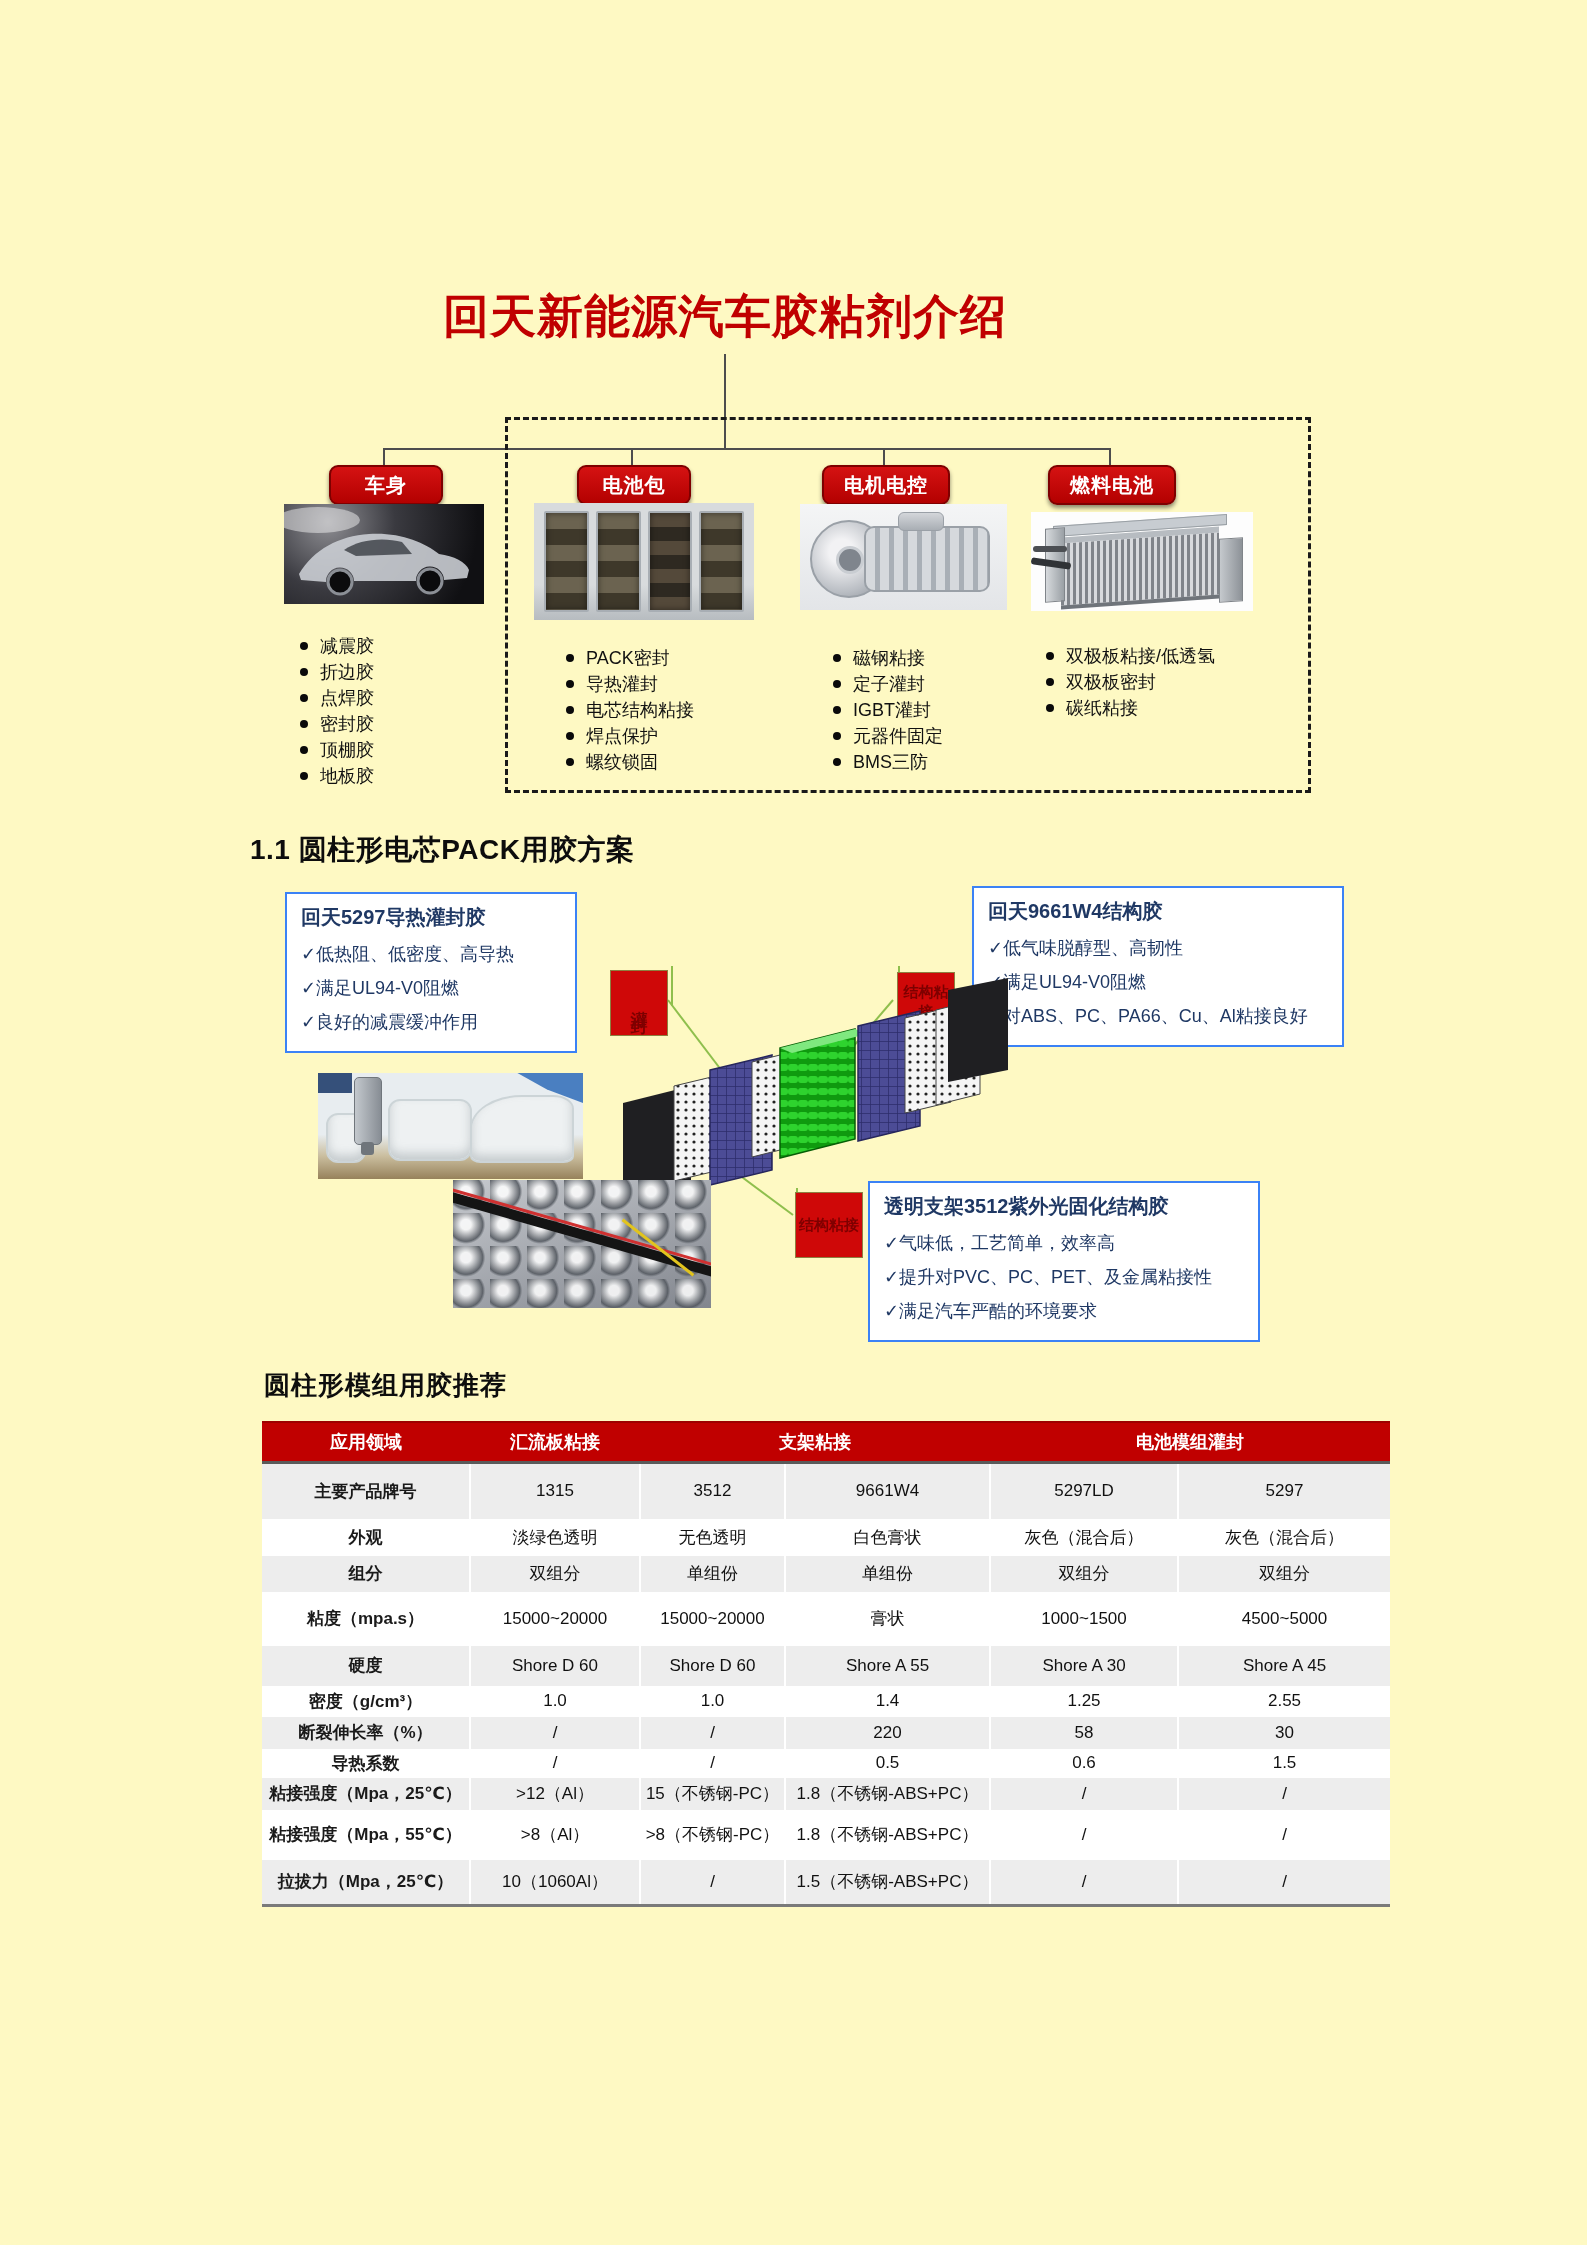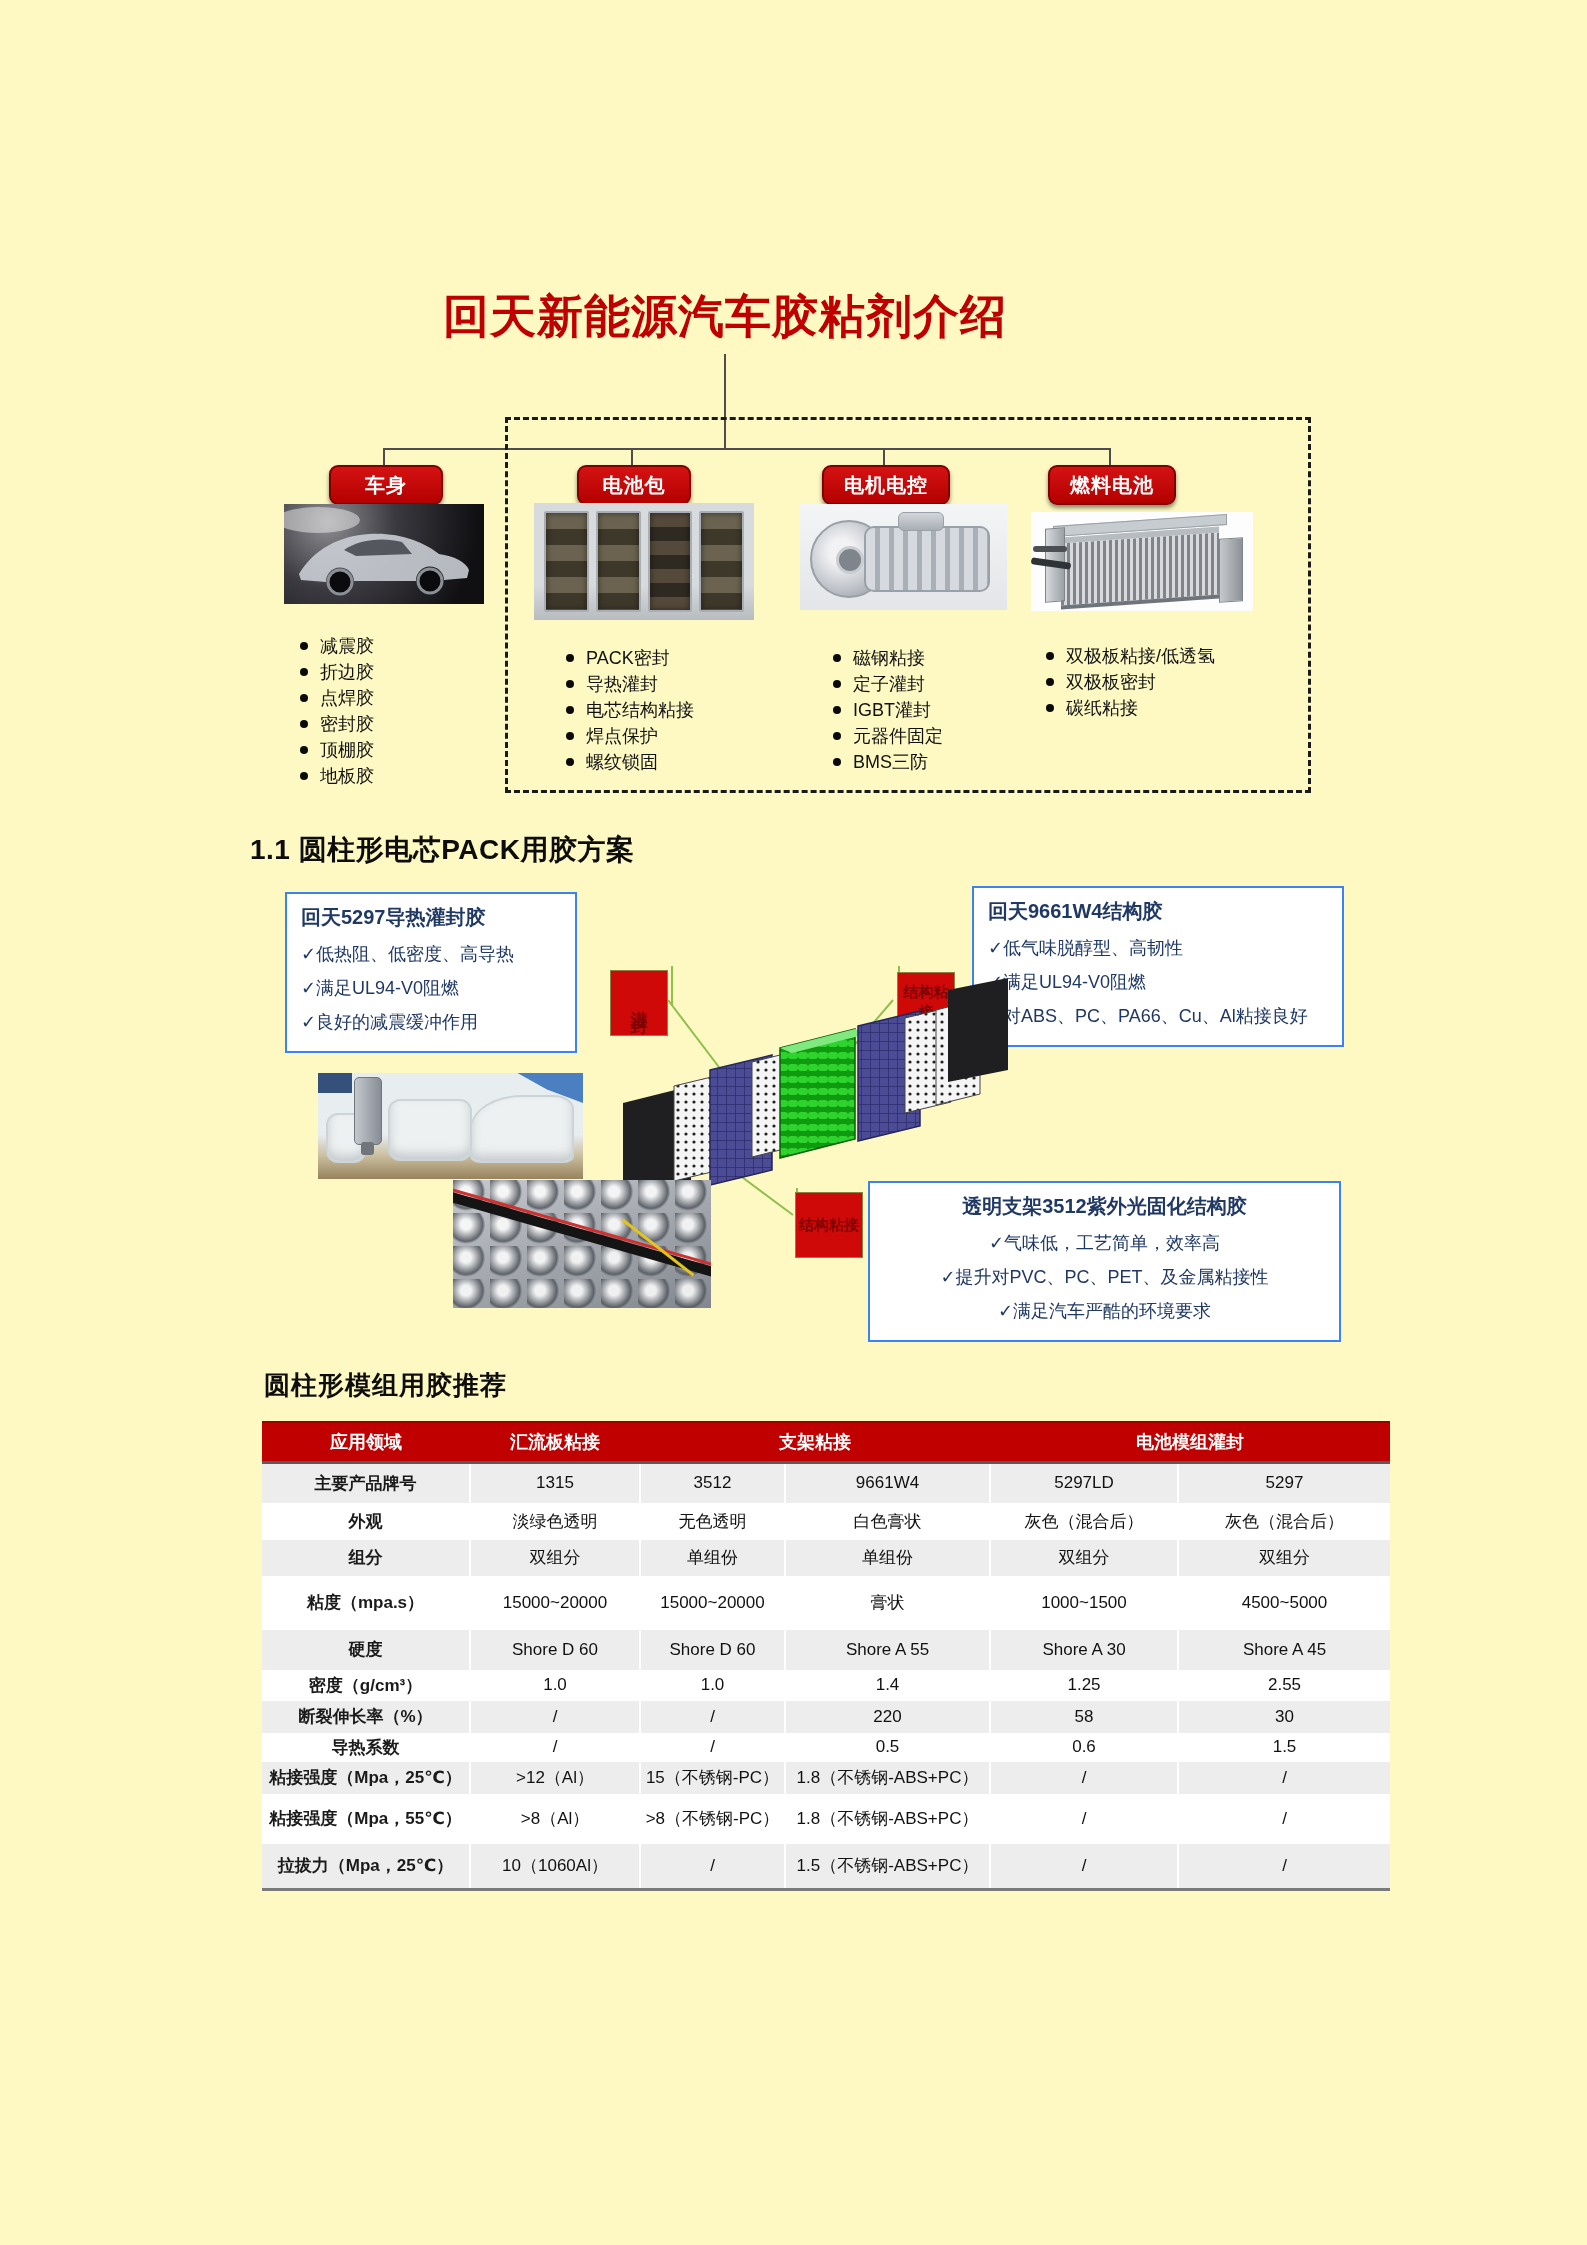--- a/index.html
+++ b/index.html
@@ -190,21 +190,21 @@
       </ul>
   </div>
   <div class="callout" style="left:972px;top:886px;width:372px;">
     <div class="ct">回天9661W4结构胶</div>
     <ul>
         <li>✓低气味脱醇型、高韧性</li>
         <li>✓满足UL94-V0阻燃</li>
         <li>✓对ABS、PC、PA66、Cu、Al粘接良好</li>
       </ul>
   </div>
-  <div class="callout" style="left:868px;top:1181px;width:473px;text-align:center;">
+  <div class="callout" style="left:868px;top:1181px;width:392px;">
     <div class="ct">透明支架3512紫外光固化结构胶</div>
     <ul>
         <li>✓气味低，工艺简单，效率高</li>
         <li>✓提升对PVC、PC、PET、及金属粘接性</li>
         <li>✓满足汽车严酷的环境要求</li>
       </ul>
   </div>
 
   <div class="rlabel vert" style="left:610px;top:970px;width:56px;height:64px;">灌封</div>
   <div class="rlabel two" style="left:897px;top:972px;width:56px;height:58px;">结构粘接</div>
@@ -264,21 +264,21 @@
     </colgroup>
     <thead>
         <tr>
           <th colspan="1">应用领域</th>
           <th colspan="1">汇流板粘接</th>
           <th colspan="2">支架粘接</th>
           <th colspan="2">电池模组灌封</th>
         </tr>
       </thead>
     <tbody>
-        <tr style="height: 40px; padding-left: 8px;">
+        <tr style="height: 56px; padding-left: 8px;">
           <td class="rowlabel">主要产品牌号</td>
           <td>1315</td>
           <td>3512</td>
           <td>9661W4</td>
           <td>5297LD</td>
           <td>5297</td>
         </tr>
         <tr style="height: 37px;">
           <td class="rowlabel">外观</td>
           <td>淡绿色透明</td>

